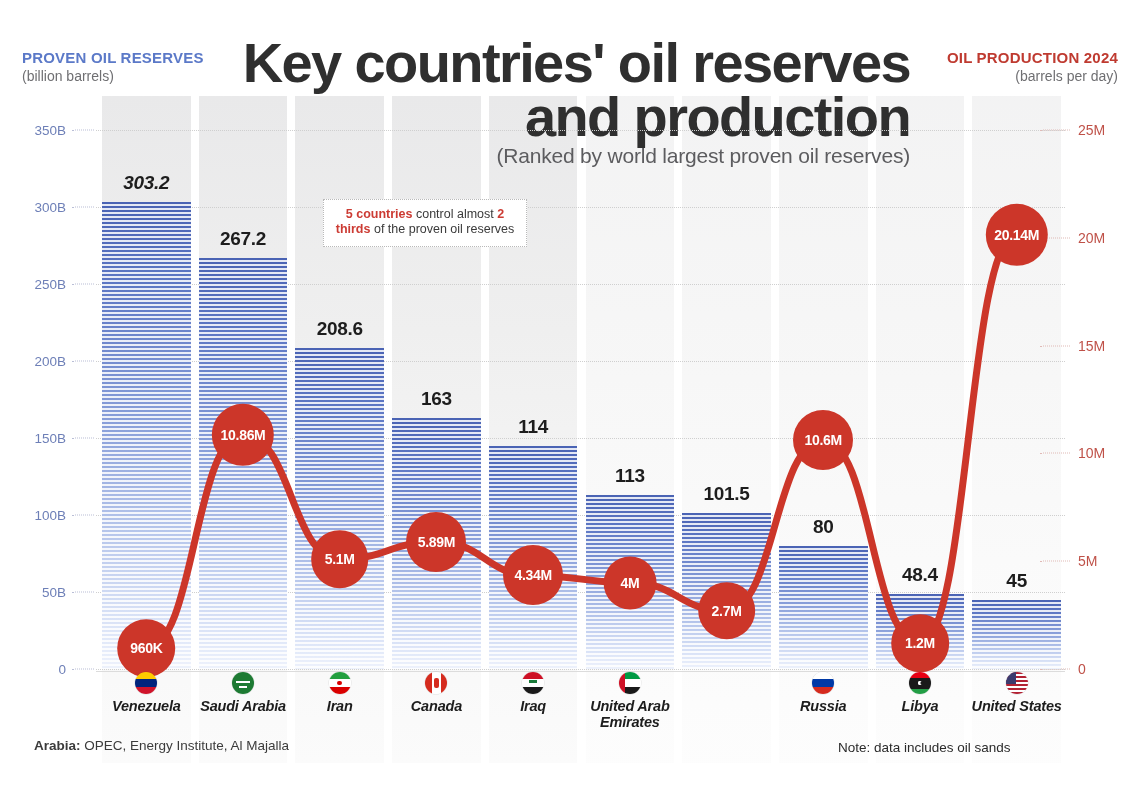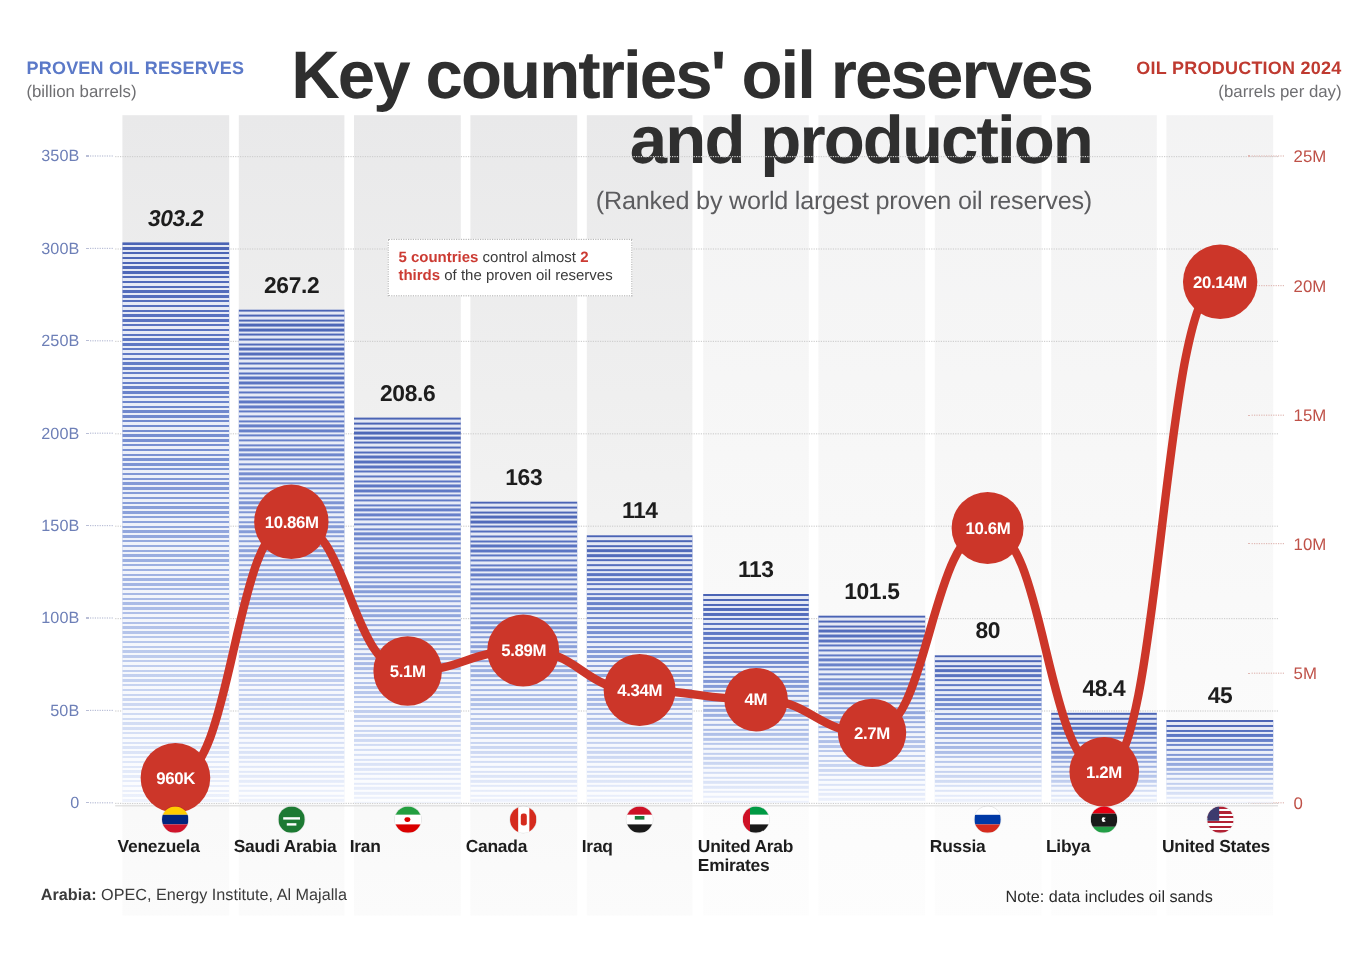--- a/index.html
+++ b/index.html
@@ -35,28 +35,28 @@
     letter-spacing:.2px; line-height:1.05; text-transform:uppercase;
   }
   .hdr-right .t2 { font-size:14px; color:#6f6f72; margin-top:2px; }
 
   .title-wrap { position:absolute; left:230px; top:36px; width:680px; text-align:right; }
   .title {
     font-size:56px; font-weight:bold; color:#2f2f2f;
     line-height:.96; letter-spacing:-1.6px;
   }
   .subtitle {
-    font-size:21px; color:#5c5c5f; margin-top:12px; letter-spacing:-.2px;
+    font-size:21px; color:#5c5c5f; letter-spacing:-.2px;
   }
 
   
   .callout {
     position:absolute; left:323px; top:199px; width:204px;
     background:#fff; border:1px dotted #b9b9b9;
-    padding:7px 8px 8px; 
+    padding:7px 8px 8px; text-align:center;
     font-size:12.5px; line-height:1.22; color:#3a3a3a;
   }
   .callout b { color:#cc3b33; font-weight:bold; }
 
   
   #plot { position:absolute; left:0; top:0; right:0; bottom:0; }
   .lbl-l { position:absolute; left:14px; width:52px; text-align:right; color:#6d7fb7;
            font-size:13.5px; transform:translateY(-50%); }
   .lbl-r { position:absolute; left:1078px; color:#bf5148; font-size:14px;
            transform:translateY(-50%); }
@@ -89,21 +89,21 @@
     position:absolute; border-radius:50%;
     background:#cc3629; color:#fff;
     display:flex; align-items:center; justify-content:center;
     font-size:14px; font-weight:bold; letter-spacing:-.3px;
     transform:translate(-50%,-50%);
   }
 
   
   .xaxis-line { position:absolute; left:96px; right:75px; top:671px; border-top:1px solid #dcdcdc; }
   .xcell {
-    position:absolute; top:672px; text-align:left;
+    position:absolute; top:672px; text-align:center;font-style:italic;
   }
   .flag {
     width:22px; height:22px; border-radius:50%;
     margin:0 auto 4px; overflow:hidden; position:relative;
     box-shadow:0 0 0 .5px rgba(0,0,0,.10);
   }
   .flag i { position:absolute; display:block; }
   .cname {
     font-size:14.5px; font-weight:bold; color:#1d1d1d; line-height:1.12;
     letter-spacing:-.2px;

